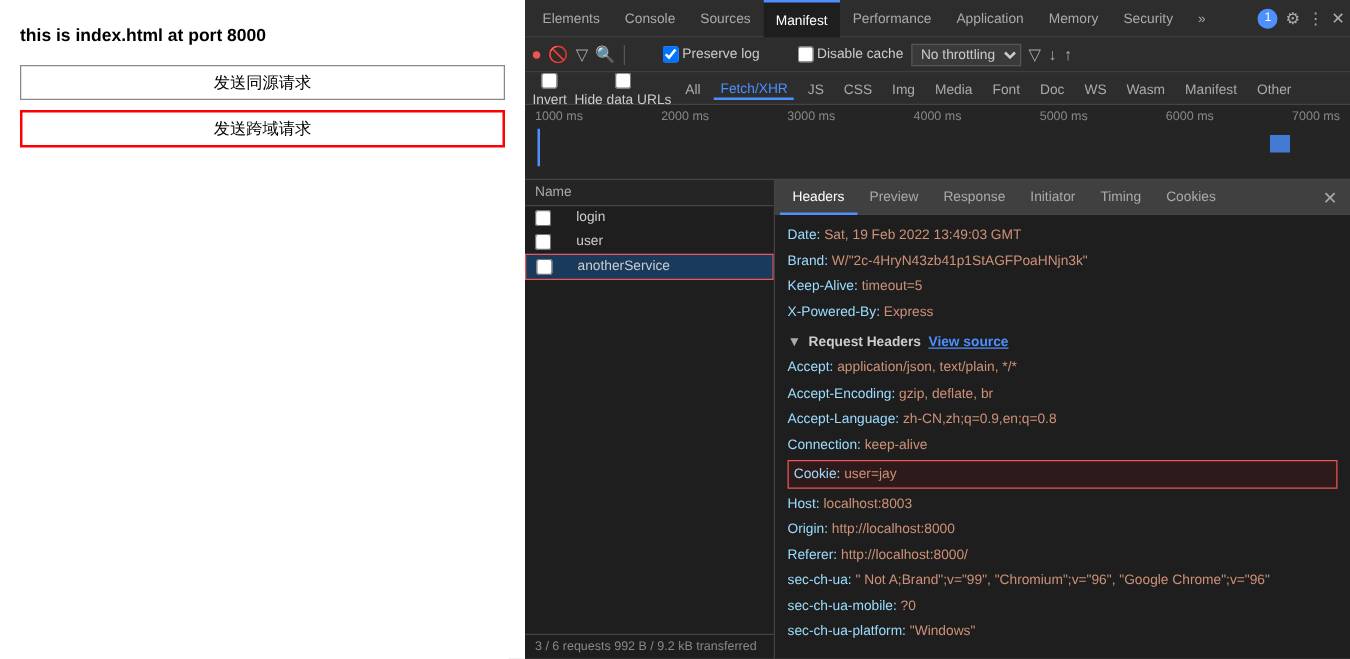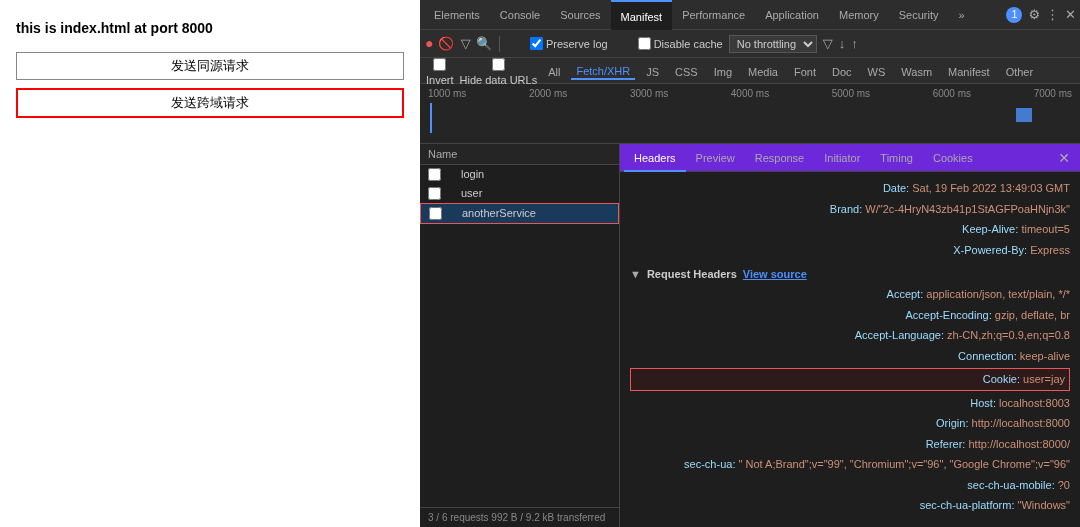--- a/index.html
+++ b/index.html
@@ -96,21 +96,20 @@
     }
     .toolbar-icon {
       color: #aaa;
       font-size: 13px;
       cursor: pointer;
     }
     .toolbar-icon.red { color: #e55; }
     .toolbar-separator { width: 1px; height: 16px; background: #555; }
     .toolbar-checkbox-label {
       display: flex;
-      align-items: center;
       gap: 3px;
       color: #ccc;
       font-size: 11px;
       white-space: nowrap;
       cursor: pointer;
       padding-left: 24px;
     }
     .toolbar-checkbox-label input { margin: 0; }
     .throttle-select {
       background: #3a3a3a;
@@ -246,21 +245,21 @@
       background: #1e1e1e;
       overflow-y: auto;
       display: flex;
       flex-direction: column;
     }
 
     
     .detail-tabs {
       display: flex;
       align-items: center;
-      background: #6d28d9;
+      background: #404040;
       height: 28px;
       border-bottom: 1px solid #444;
       flex-shrink: 0;
       padding: 0 4px;
     }
     .detail-tab {
       padding: 0 10px;
       height: 28px;
       line-height: 28px;
       font-size: 11px;
@@ -279,21 +278,20 @@
       padding: 0 6px;
     }
 
     
     .detail-content {
       flex: 1;
       overflow-y: auto;
       padding: 6px 10px;
       font-size: 11px;
       color: #ccc;
-      text-align: right;
     }
     .detail-row {
       padding: 2px 0;
       line-height: 1.5;
     }
     .detail-row .key { color: #9cdcfe; }
     .detail-row .val { color: #ce9178; }
     .section-header {
       color: #ccc;
       font-weight: bold;

